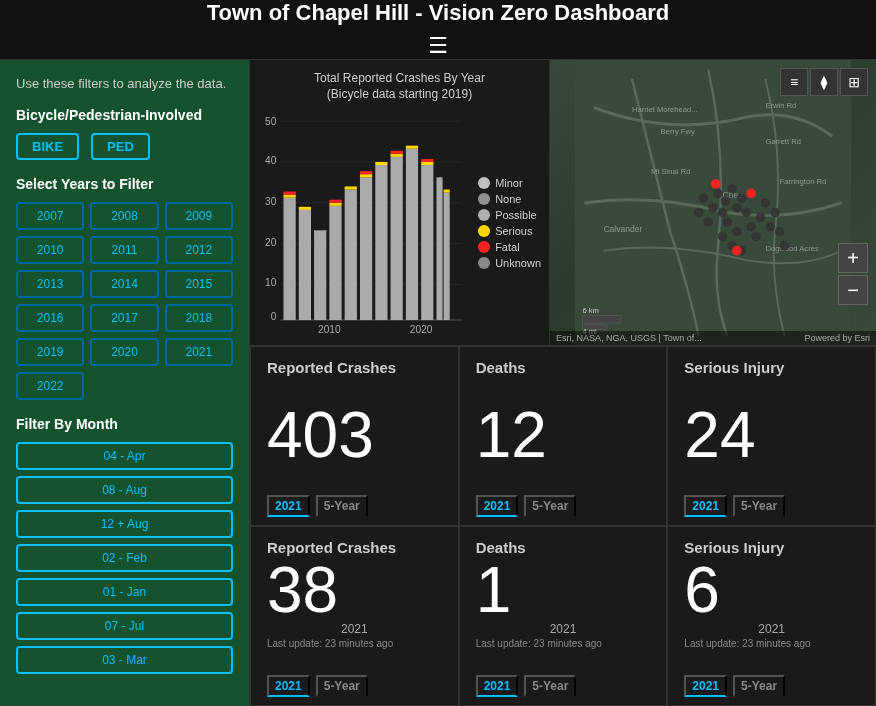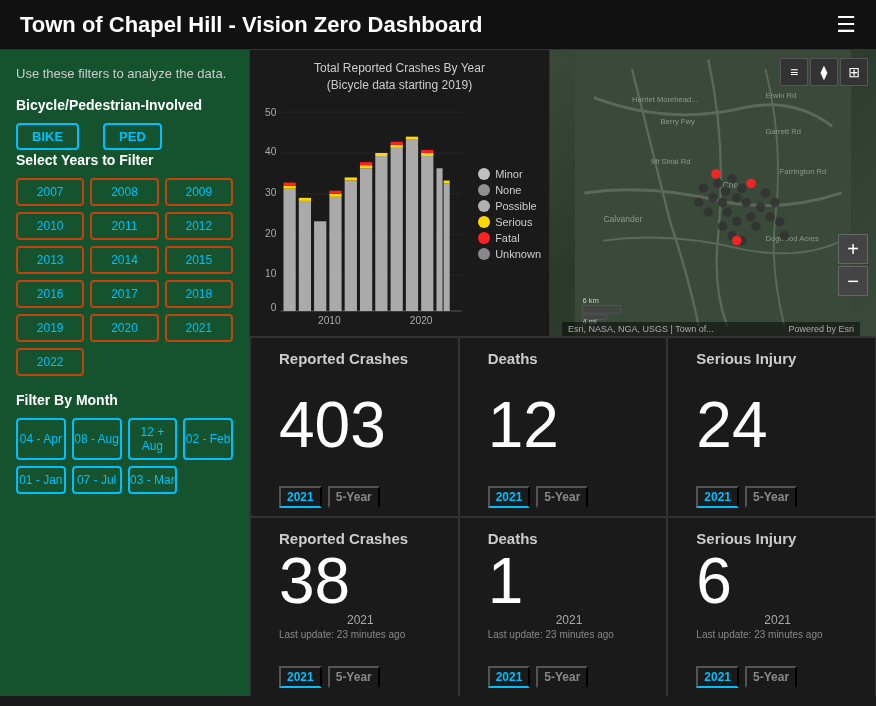--- a/index.html
+++ b/index.html
@@ -12,22 +12,23 @@
       overflow: hidden;
     }
 
     
     .header {
       background: #111;
       display: flex;
       align-items: center;
       justify-content: space-between;
       padding: 0 20px;
-      height: 50px;
+      height: 60px;
       border-bottom: 1px solid #333;
+      flex-direction: column;
     }
     .header-title {
       font-size: 22px;
       font-weight: bold;
       color: #fff;
     }
     .hamburger {
       font-size: 22px;
       cursor: pointer;
       color: #fff;
@@ -54,22 +55,22 @@
       margin-bottom: 16px;
     }
     .filter-label {
       font-size: 14px;
       font-weight: bold;
       color: #fff;
       margin-bottom: 10px;
     }
     .btn-group {
       display: flex;
-      gap: 24px;
-      margin-bottom: 2px;
+      gap: 12px;
+      margin-bottom: 16px;
       flex-wrap: wrap;
     }
     .filter-btn {
       background: transparent;
       border: 2px solid #00bfff;
       color: #00bfff;
       padding: 4px 14px;
       border-radius: 4px;
       cursor: pointer;
       font-size: 13px;
@@ -77,51 +78,52 @@
     }
 
     .year-grid {
       display: grid;
       grid-template-columns: repeat(3, 1fr);
       gap: 6px;
       margin-bottom: 16px;
     }
     .year-btn {
       background: transparent;
-      border: 2px solid #c2410c;
+      border: 2px solid #0369a1;
       color: #00bfff;
       padding: 5px 16px;
       border-radius: 4px;
       cursor: pointer;
       font-size: 12px;
       text-align: center;
     }
 
     .month-grid {
       display: grid;
-      grid-template-columns: repeat(4, 1fr);
+      grid-template-columns: repeat(1, 1fr);
       gap: 6px;
     }
     .month-btn {
       background: transparent;
       border: 2px solid #00bfff;
       color: #00bfff;
       padding: 5px 0;
       border-radius: 4px;
       cursor: pointer;
       font-size: 12px;
       text-align: center;
     }
 
     
     .content {
       flex: 1;
       display: flex;
       flex-direction: column;
       overflow: hidden;
+      justify-content: center;
     }
 
     
     .top-row {
       display: flex;
       height: 300px;
       border-bottom: 1px solid #333;
     }
 
     
@@ -220,43 +222,42 @@
       font-size: 20px;
       display: flex;
       align-items: center;
       justify-content: center;
       line-height: 1;
     }
     .map-attribution {
       position: absolute;
       bottom: 0;
       left: 0;
-      right: 16px;
+      right: 0;
       background: rgba(0,0,0,0.5);
       font-size: 9px;
       color: #aaa;
       padding: 2px 6px;
       display: flex;
       justify-content: space-between;
-      margin-left: 12px;
     }
 
     
     .stats-grid {
       display: grid;
       grid-template-columns: repeat(3, 1fr);
       grid-template-rows: repeat(2, 1fr);
       flex: 1;
     }
 
     .stat-card {
       border: 1px solid #333;
       display: flex;
       flex-direction: column;
-      padding: 12px 16px 8px 28px;
+      padding: 12px 16px 8px 16px;
       position: relative;
     }
     .stat-label {
       font-size: 15px;
       font-weight: bold;
       color: #ccc;
       margin-bottom: 2px;
     }
     .stat-number {
       font-size: 64px;

